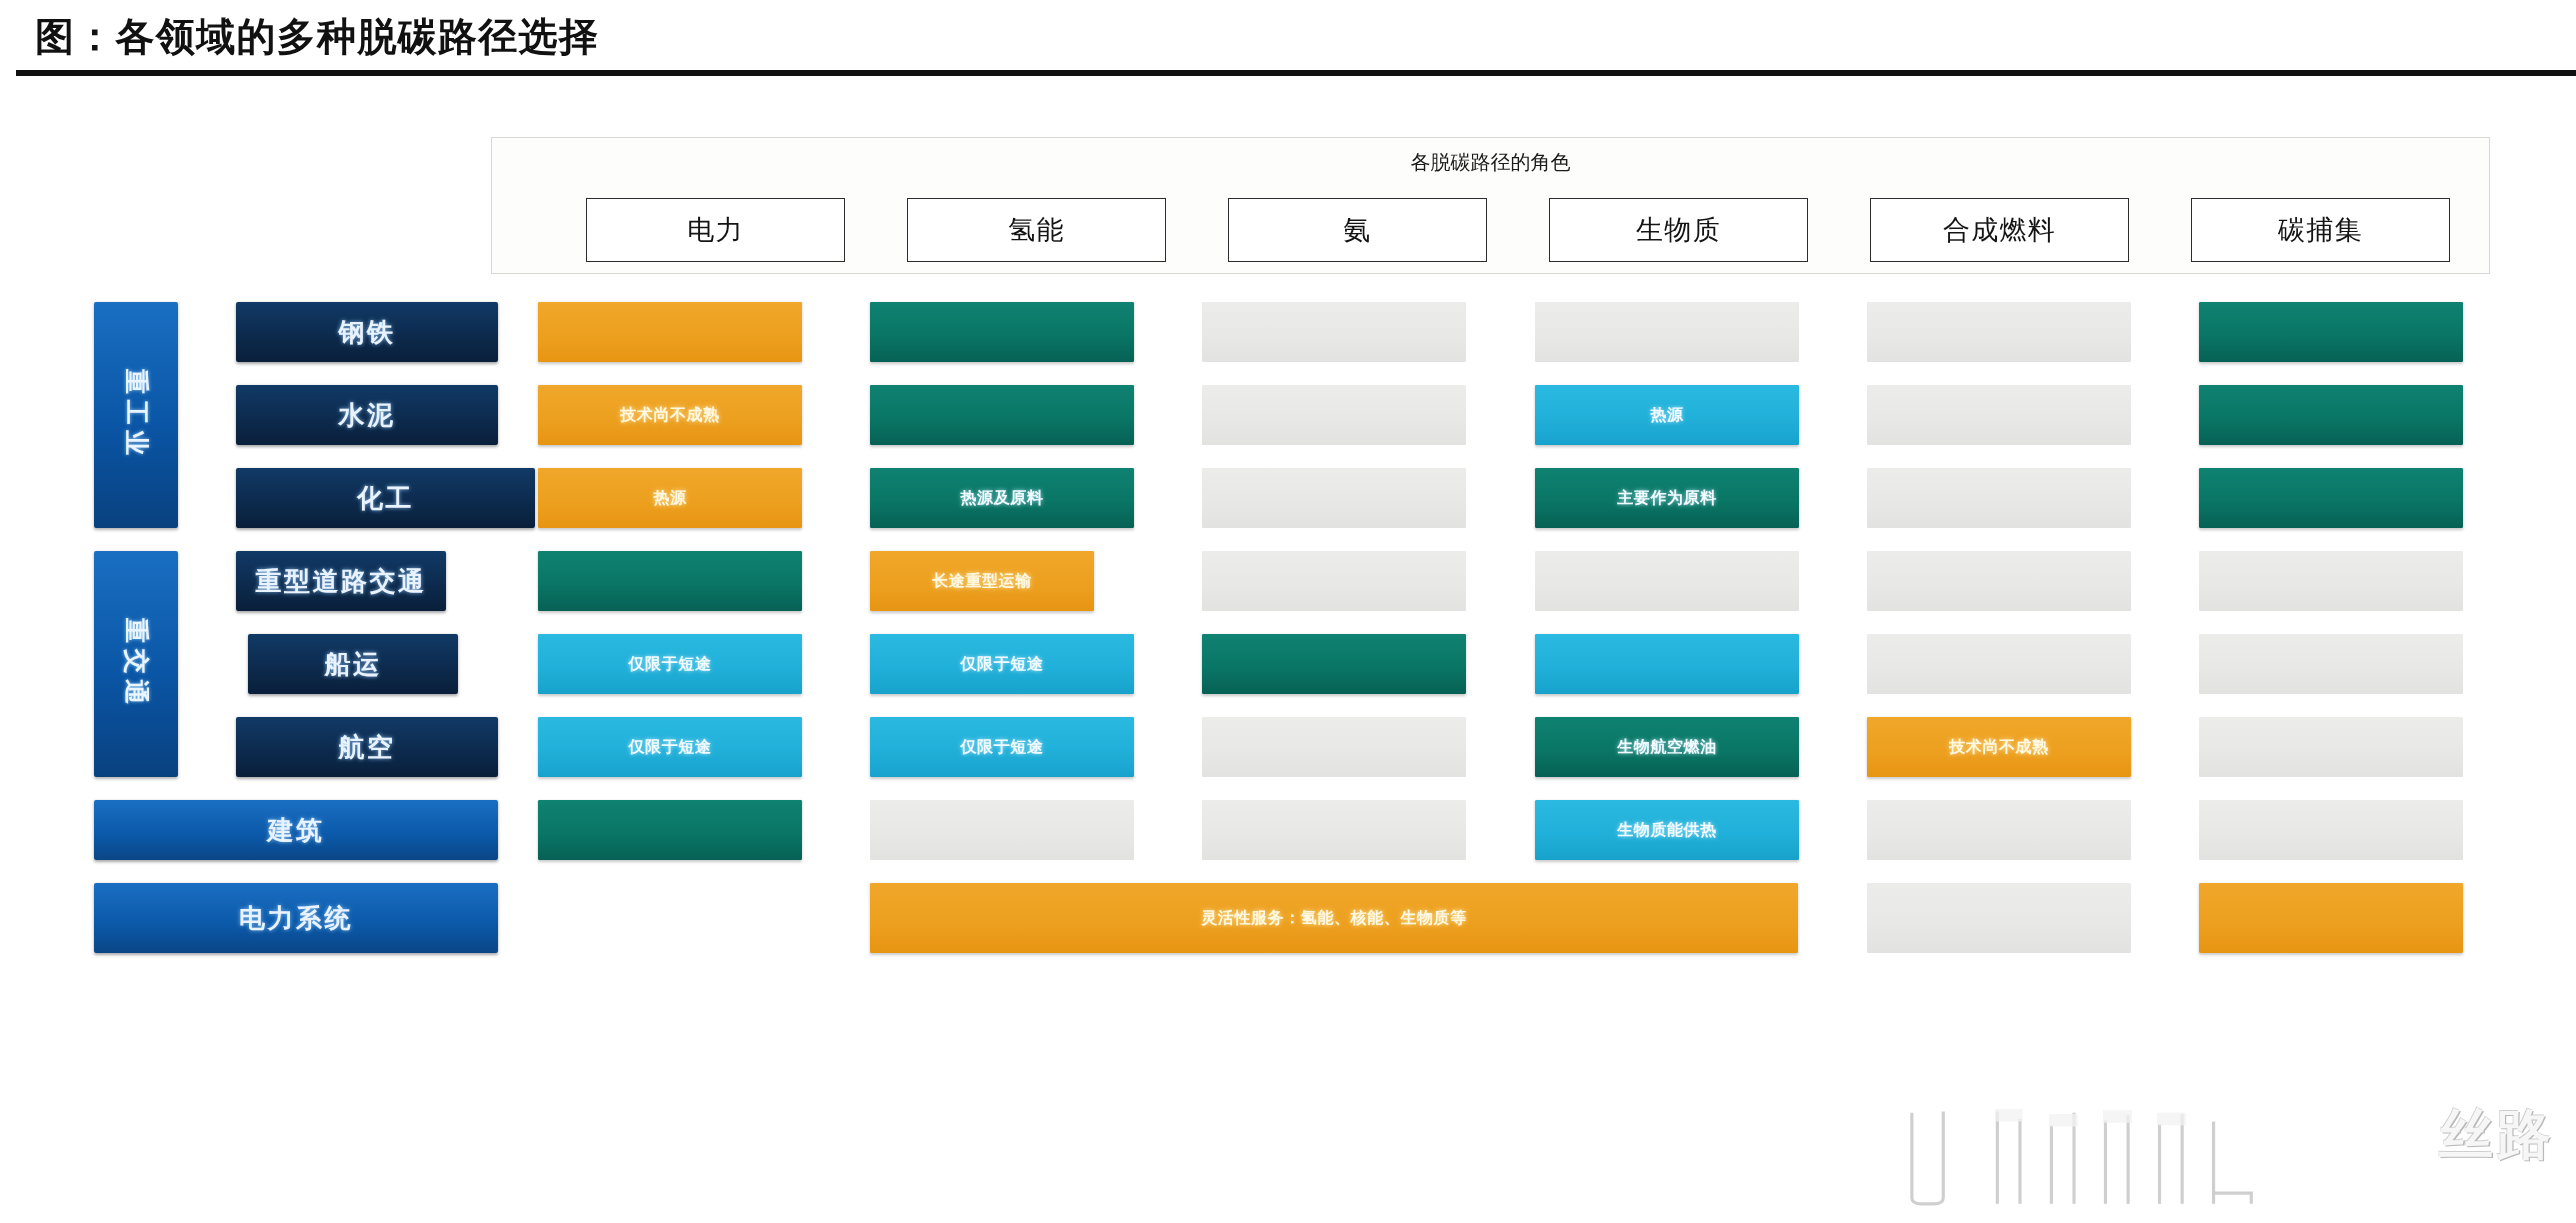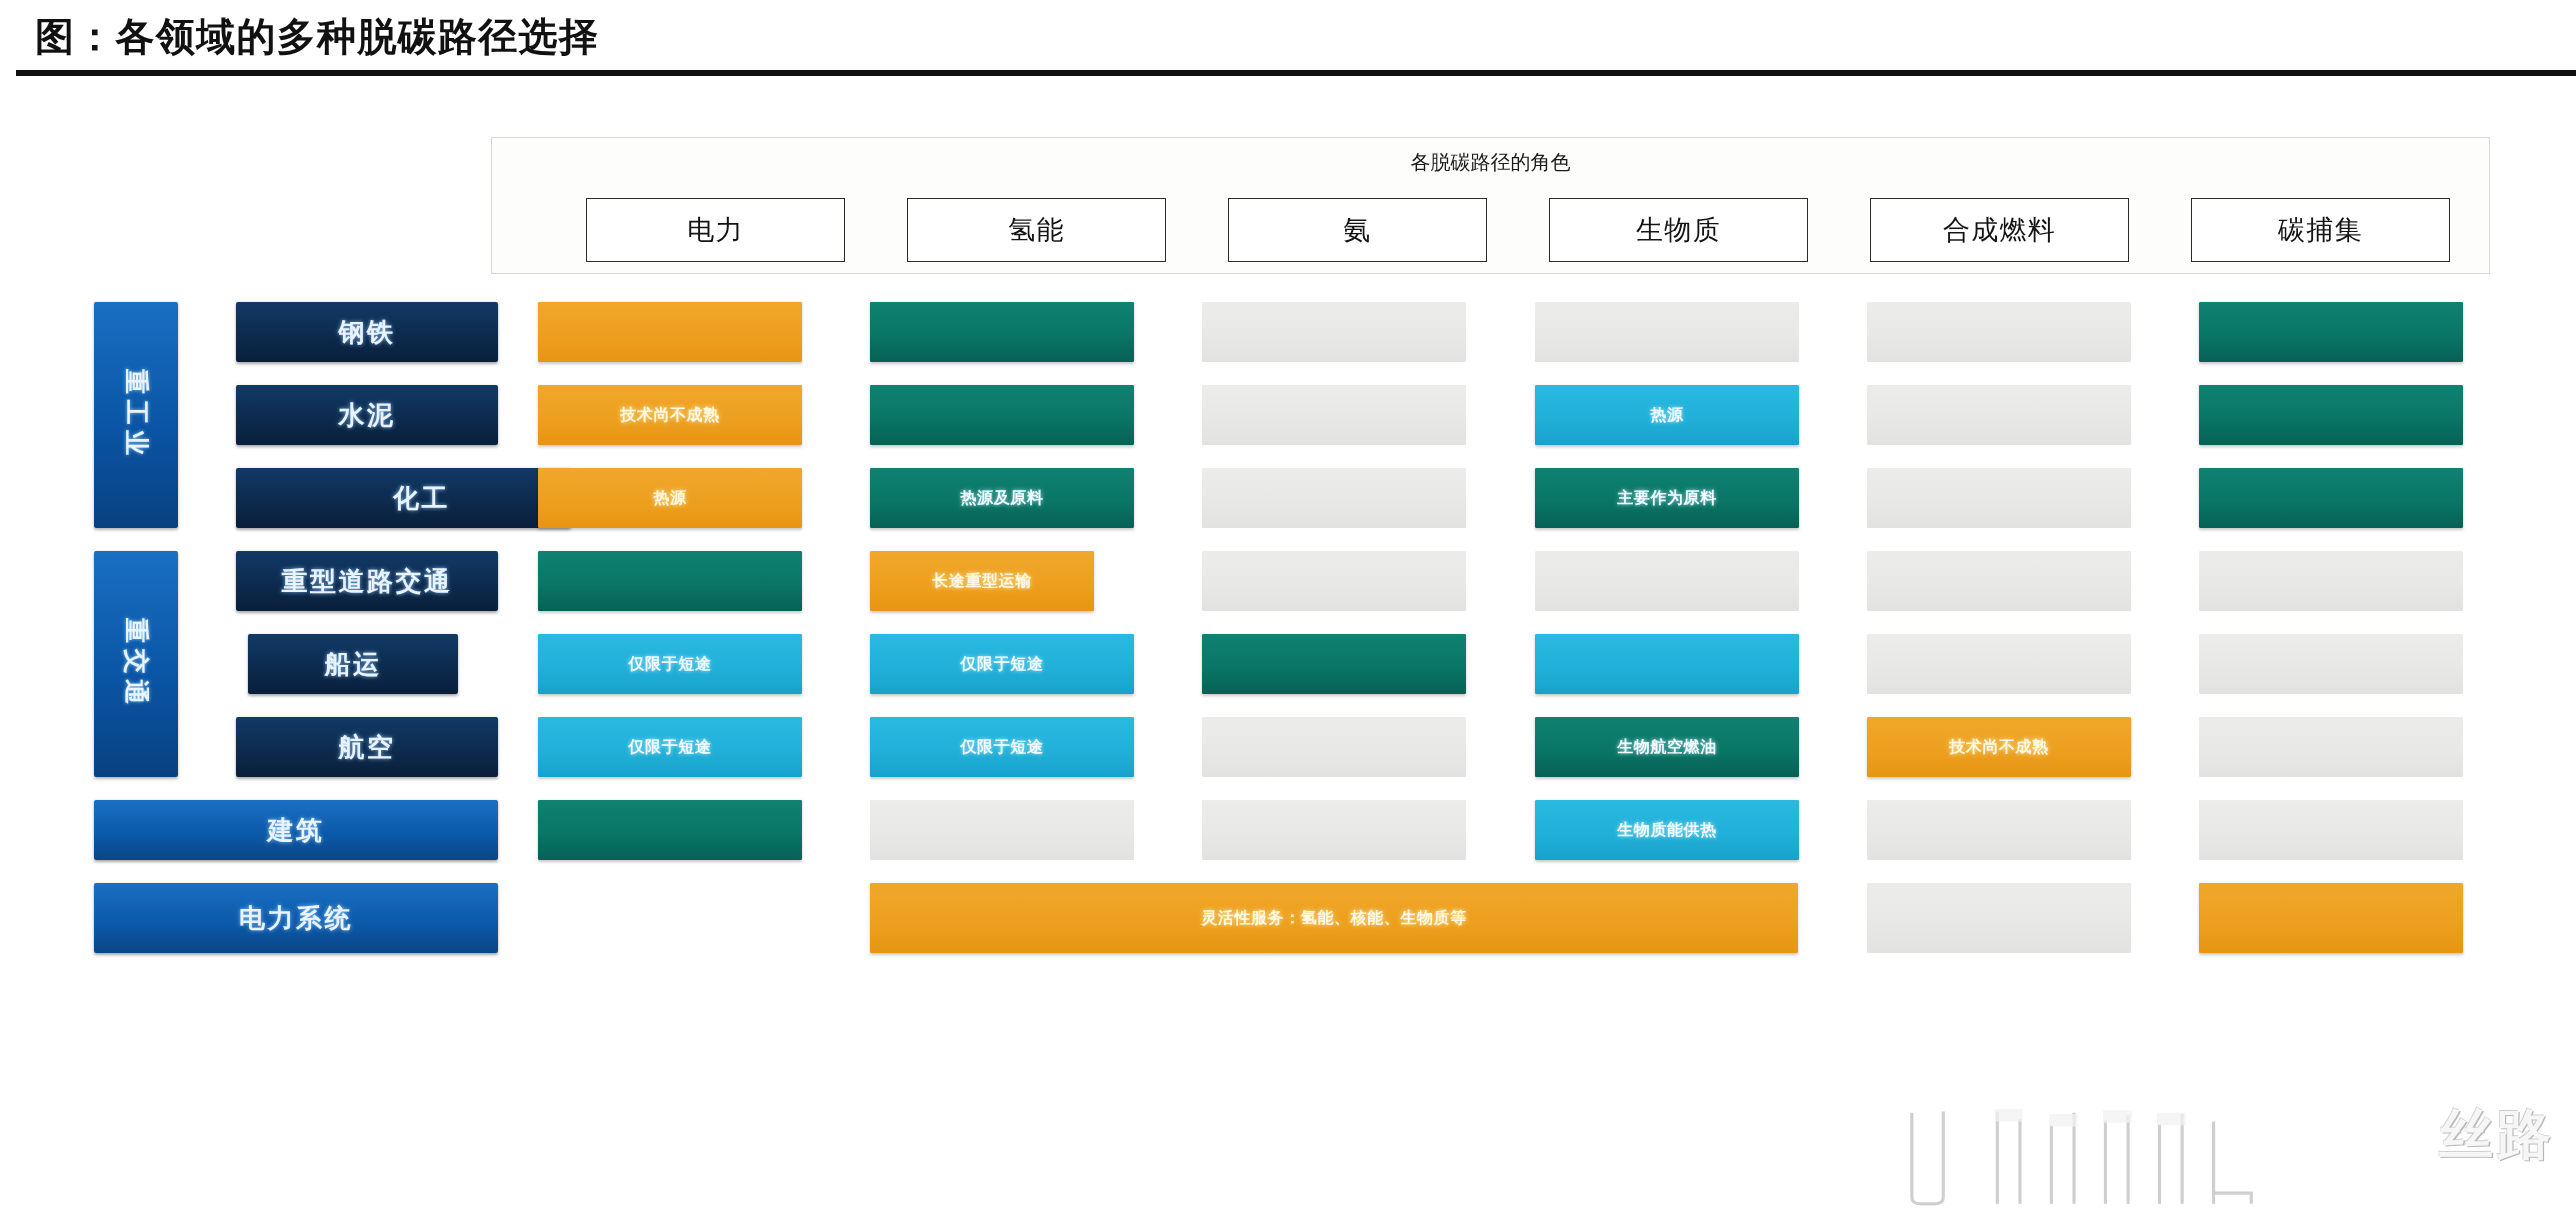--- a/index.html
+++ b/index.html
@@ -127,24 +127,24 @@
     </div>
     <div class="grp" style="left: 94px; top: 255px; height: 226px;">
       <div class="grp-label">重交通</div>
     </div>
     <div class="rowlabel dark" style="left: 236px; width: 262px; top: 6.3px;">
       <span>钢铁</span>
     </div>
     <div class="rowlabel dark" style="left: 236px; width: 262px; top: 89px;">
       <span>水泥</span>
     </div>
-    <div class="rowlabel dark" style="left: 236px; width: 299px; top: 172px; padding-left: 36px;">
+    <div class="rowlabel dark" style="left: 236px; width: 299px; top: 172px;">
       <span>化工</span>
     </div>
-    <div class="rowlabel dark" style="left: 236px; width: 262px; top: 255px;">
+    <div class="rowlabel dark" style="left: 236px; width: 210px; top: 255px;">
       <span>重型道路交通</span>
     </div>
     <div class="rowlabel dark" style="left: 248px; width: 210px; top: 338px;">
       <span>船运</span>
     </div>
     <div class="rowlabel dark" style="left: 236px; width: 262px; top: 421px;">
       <span>航空</span>
     </div>
     <div class="rowlabel blue" style="left: 94px; width: 404px; top: 504px;">
       <span>建筑</span>

